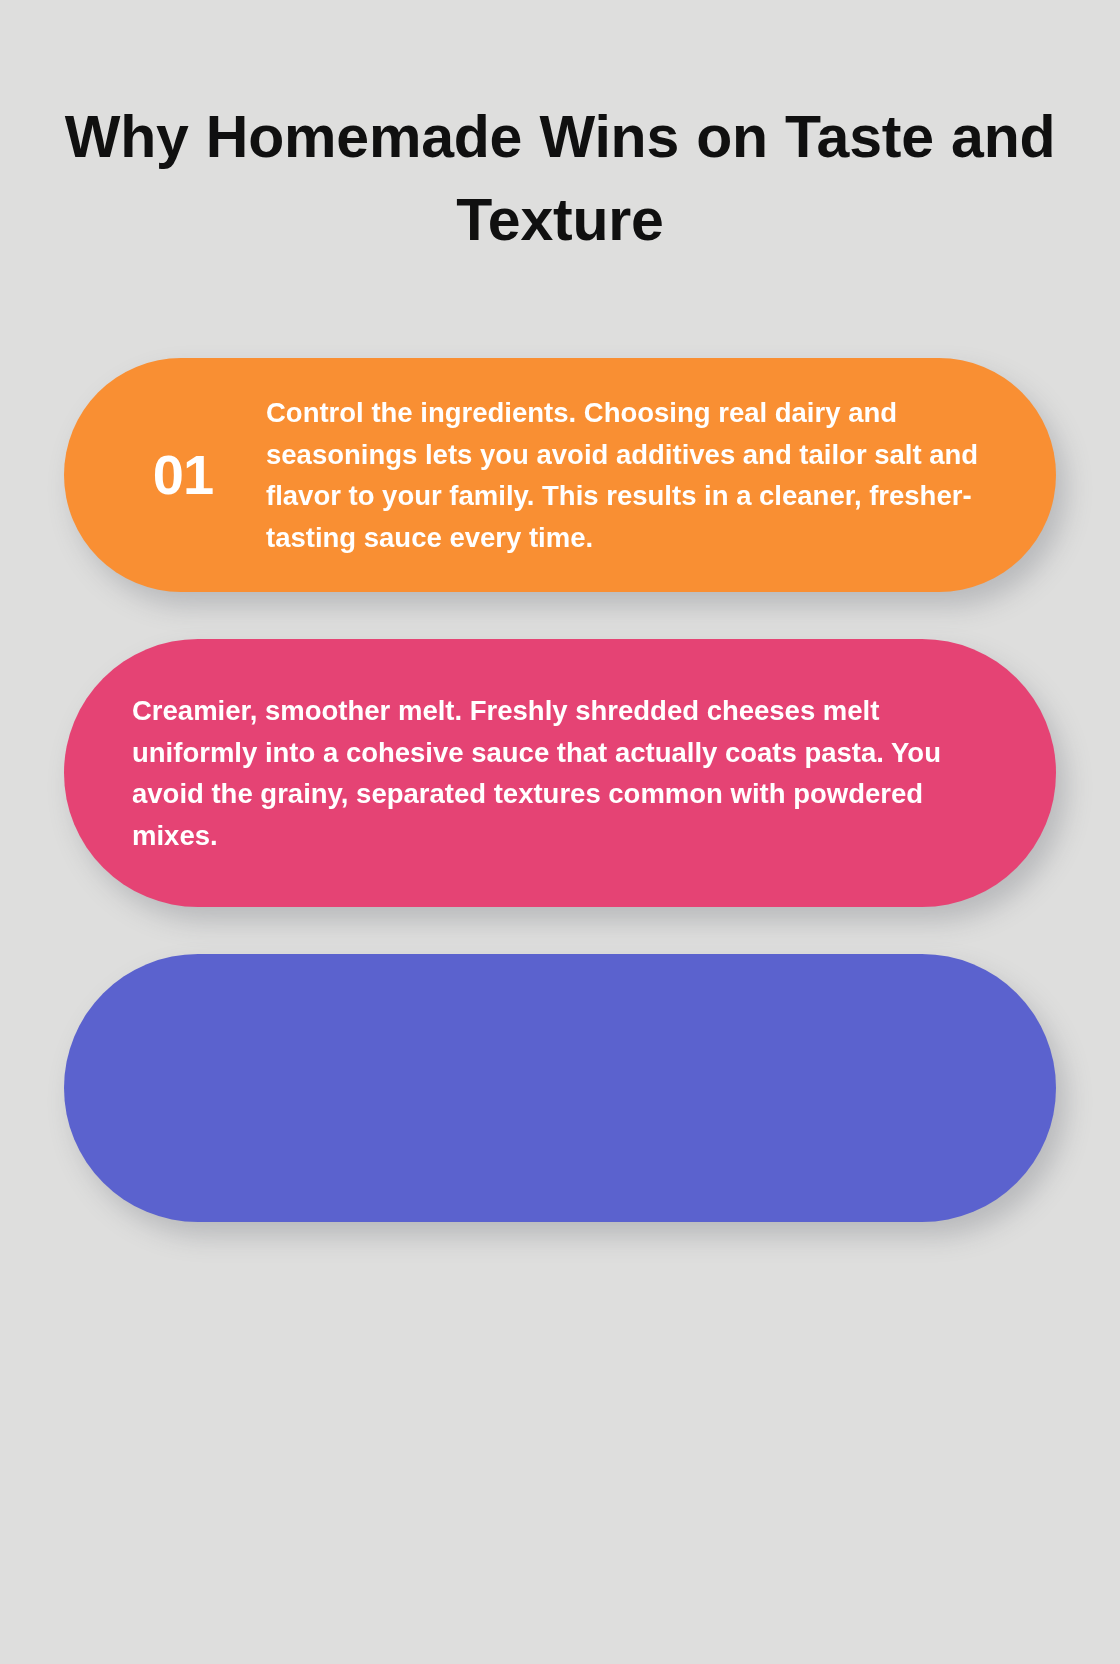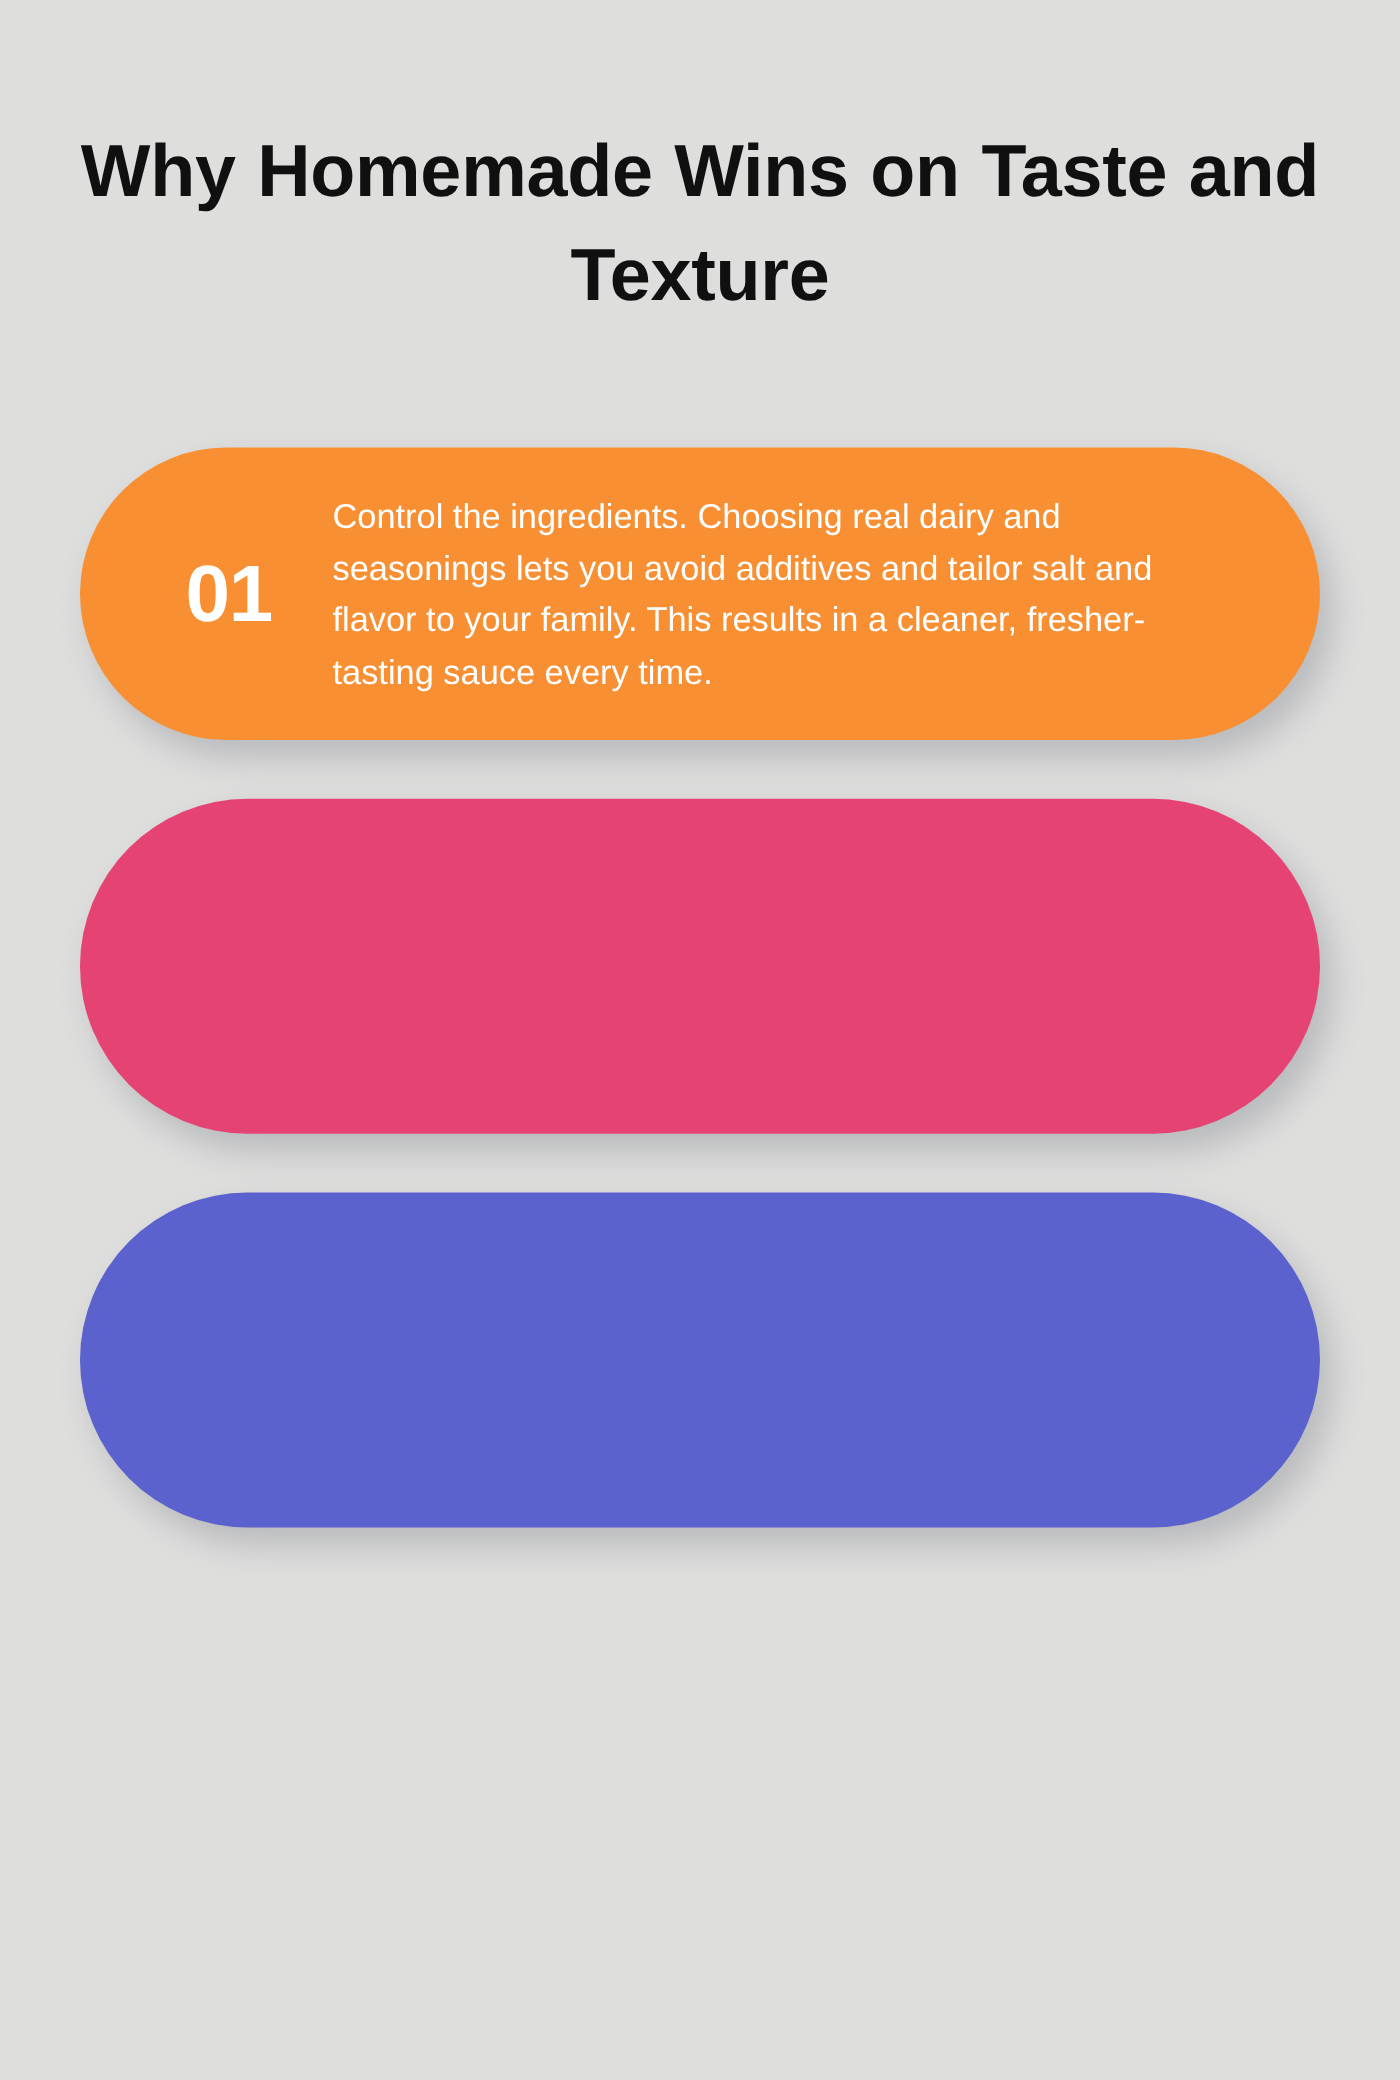--- a/index.html
+++ b/index.html
@@ -62,33 +62,33 @@
   .card:last-child {
     margin-bottom: 0;
   }
 
   .card-number {
     flex: 0 0 auto;
     width: 134px;
     text-align: center;
     font-family: "Liberation Sans", sans-serif;
     font-weight: 700;
-    font-size: 64px;
+    font-size: 56px;
     line-height: 80px;
     color: #ffffff;
     letter-spacing: -1px;
     user-select: none;
   }
 
   .card-text {
     flex: 1 1 auto;
     padding-left: 16px;
     padding-right: 8px;
     font-family: "Liberation Sans", sans-serif;
-    font-weight: 400;
+    font-weight: 700;
     font-size: 27.5px;
     line-height: 41.5px;
     color: #ffffff;
   }
 
   
   .card-1 { min-height: 232px; }
   .card-2 { min-height: 268px; }
   .card-3 { min-height: 268px; }
 </style>
@@ -102,19 +102,20 @@
   </div>
 
   <div class="cards">
 
     <div class="card card-1" style="background-color: rgb(249, 143, 51);">
       <div class="card-number">01</div>
       <div class="card-text">Control the ingredients. Choosing real dairy and seasonings lets you avoid additives and tailor salt and flavor to your family. This results in a cleaner, fresher-tasting sauce every time.</div>
     </div>
 
     <div class="card card-2" style="background-color: rgb(229, 67, 116);">
+      <div class="card-text">Creamier, smoother melt. Freshly shredded cheeses melt uniformly into a cohesive sauce that actually coats pasta. You avoid the grainy, separated textures common with powdered mixes.</div>
     </div>
 
     <div class="card card-3" style="background-color: rgb(91, 98, 206);">
     </div>
 
   </div>
 </div>
 
 </body></html>

